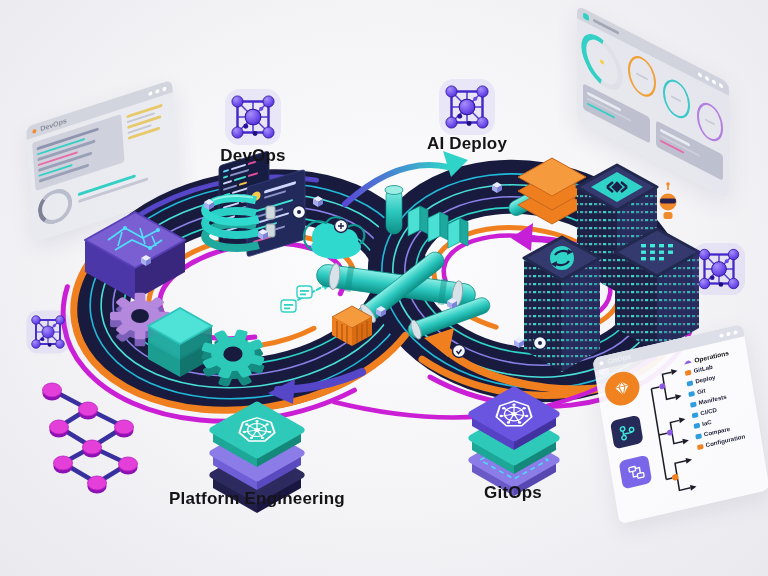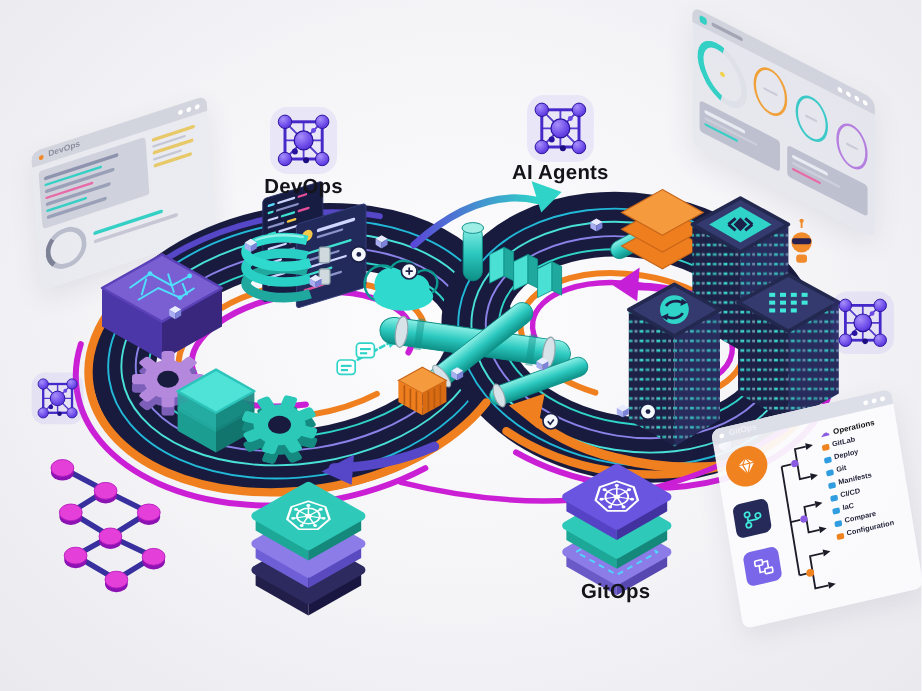--- a/index.html
+++ b/index.html
@@ -641,16 +641,17 @@
           </div>
         <div class="lg-row">
             <span class="chip chip-o"></span>
             <span class="lg-label">Configuration</span>
           </div>
       </div>
     </div>
   </div>
 
   <div class="big-label" style="left:253px;top:146px">DevOps</div>
-  <div class="big-label" style="left:467px;top:134px">AI Agents</div>
+  <div class="big-label" style="left:467px;top:134px">AI Deploy</div>
+  <div class="big-label" style="left:257px;top:489px">Platform Engineering</div>
   <div class="big-label" style="left:513px;top:483px">GitOps</div>
 
 </div>
 
 </body></html>

